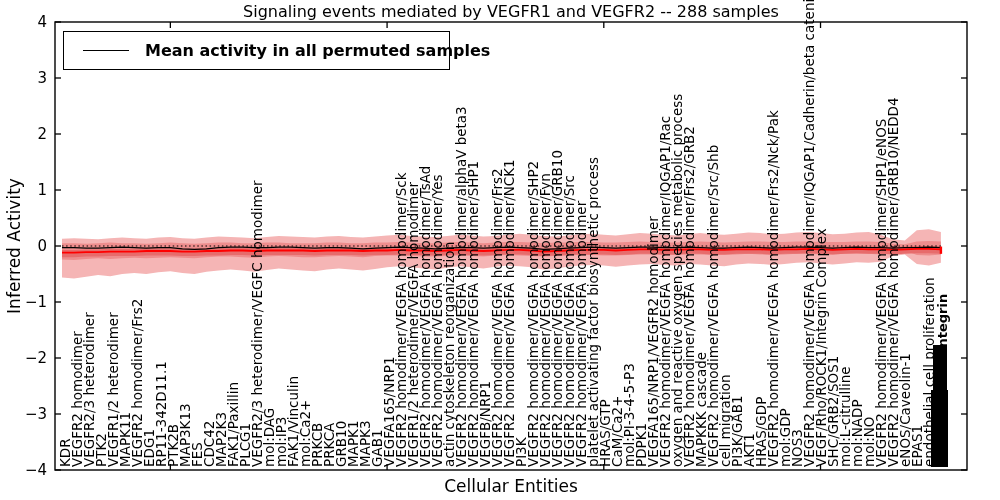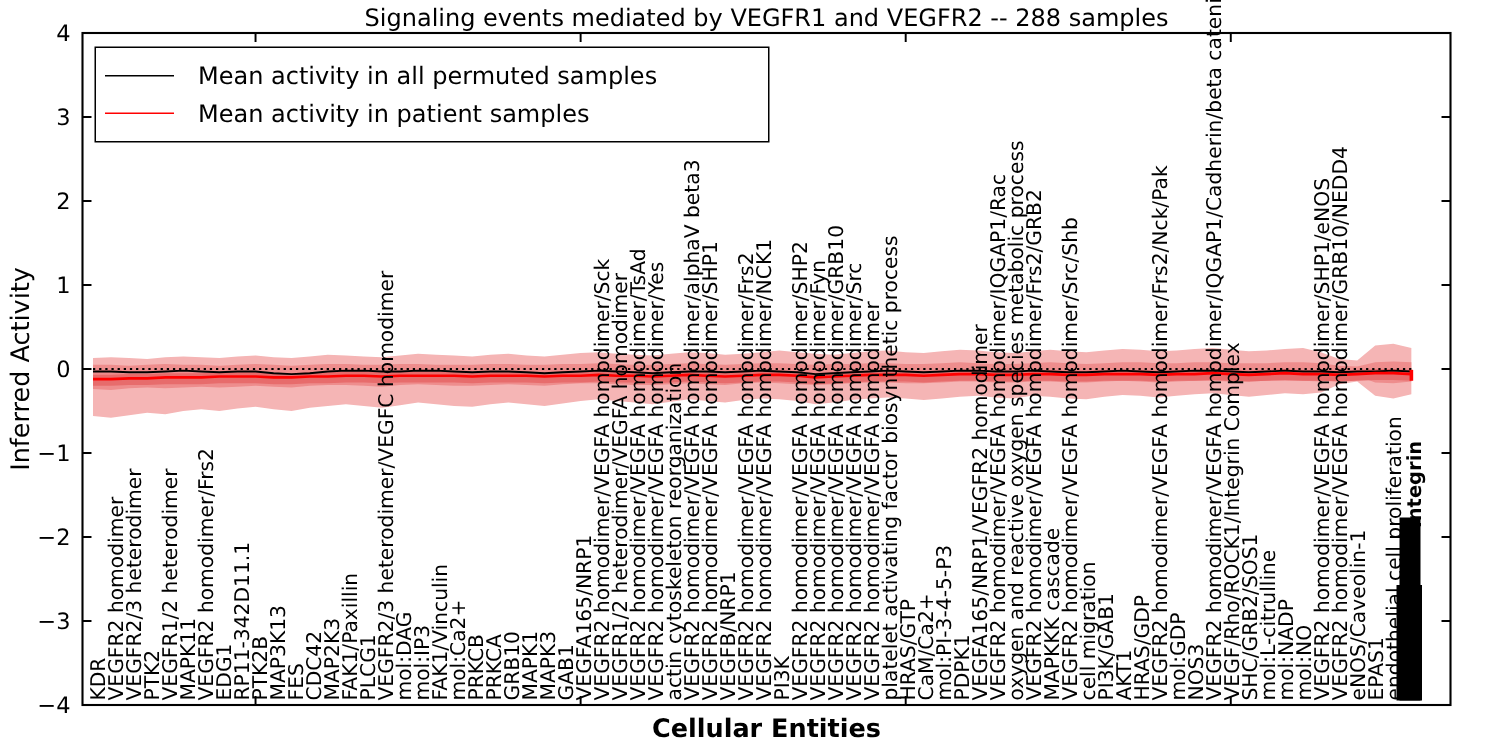--- a/index.html
+++ b/index.html
@@ -2,23 +2,23 @@
 <html><head>
 <meta charset="utf-8">
 <style>
   html,body{margin:0;padding:0;background:#fff;}
   .canvas{position:relative;width:1000px;height:500px;background:#fff;overflow:hidden;
           font-family:"DejaVu Sans","Liberation Sans",sans-serif;color:#000;}
   .title{position:absolute;left:55px;top:2px;width:912px;text-align:center;
          font-size:16px;white-space:nowrap;}
   .ylabel{position:absolute;left:14px;top:246px;transform:translate(-50%,-50%) rotate(-90deg);
           font-size:17px;white-space:nowrap;}
-  .xlabel{position:absolute;left:55px;top:476px;width:912px;text-align:center;font-size:17px;font-weight:bold;}
-  .legend{position:absolute;left:63px;top:31px;width:450px;background:#fff;
-          border:1.3px solid #000;padding:6px 10px 6px 6px;box-sizing:border-box;z-index:5;}
+  .xlabel{position:absolute;left:55px;top:476px;width:912px;text-align:center;font-size:17px;}
+  .legend{position:absolute;left:63px;top:31px;width:387px;background:#fff;
+          border:1.3px solid #000;padding:6px 10px 6px 19px;box-sizing:border-box;z-index:5;font-weight:bold;}
   .legend-row{display:flex;align-items:center;height:25px;}
   .legend-sample{display:inline-block;width:46px;height:0;border-top:1.6px solid #000;
                  margin-right:16px;flex:0 0 auto;}
   .legend-label{font-size:16px;white-space:nowrap;}
   svg{position:absolute;left:0;top:0;z-index:2;}
 </style>
 </head>
 <body>
 
 <div class="canvas">
@@ -146,18 +146,14 @@
       <line x1="603.8" y1="22" x2="603.8" y2="28" stroke="#000" stroke-width="1.3"></line>
       <line x1="820.52" y1="470" x2="820.52" y2="464" stroke="#000" stroke-width="1.3"></line>
       <line x1="820.52" y1="22" x2="820.52" y2="28" stroke="#000" stroke-width="1.3"></line>
     </svg>
 
   <div class="legend">
     <div class="legend-row">
       <span class="legend-sample" style="border-top-color: rgb(0, 0, 0);"></span>
       <span class="legend-label">Mean activity in all permuted samples</span>
     </div>
-    <div class="legend-row">
-      <span class="legend-sample" style="border-top-color: rgb(255, 0, 0);"></span>
-      <span class="legend-label">Mean activity in patient samples</span>
-    </div>
   </div>
 </div>
 
 </body></html>

